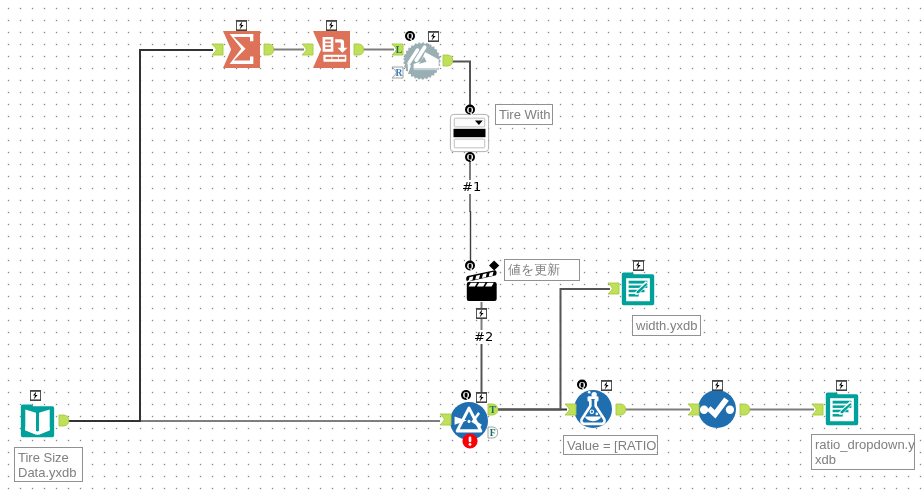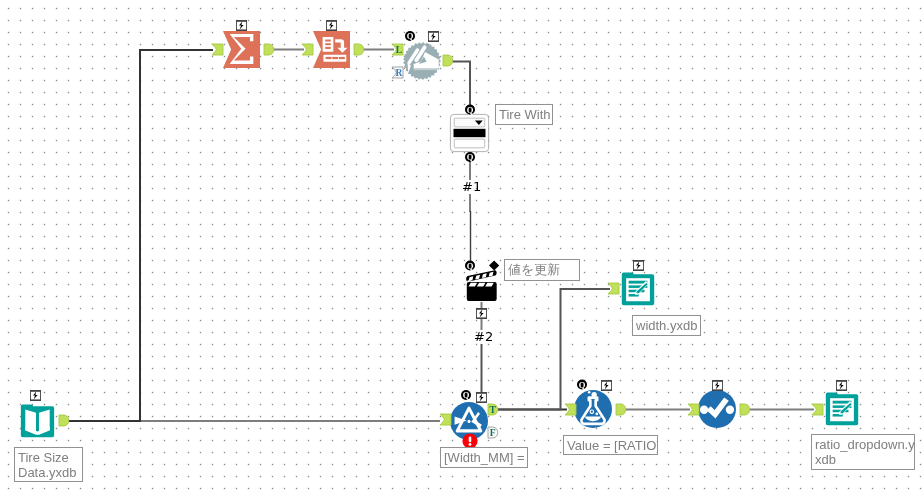--- a/index.html
+++ b/index.html
@@ -321,19 +321,18 @@
           <rect x="468.7" y="436.6" width="2.6" height="5.6" rx="1.2" fill="#ffffff"></rect>
           <circle cx="470" cy="444.4" r="1.4" fill="#ffffff"></circle>
         </g>
       </g>
     </svg>
 <div class="anno" style="left: 495px; top: 104px; width: 58px; height: 21px;">Tire With</div>
     <div class="anno" style="left: 504px; top: 259px; width: 76px; height: 22px;">値を更新</div>
     <div class="anno" style="left: 608px; top: 315px; width: 69px; height: 21px; margin-left: 24px;">width.yxdb</div>
     <div class="anno" style="left: 3px; top: 447px; width: 69px; height: 35px; margin-left: 11px;">Tire Size
 Data.yxdb</div>
-    <div class="anno" style="left: 440px; top: 447px; width: 88px; height: 21px;">[Width_MM] =</div>
     <div class="anno" style="left: 563px; top: 435px; width: 95px; height: 20px;">Value = [RATIO]</div>
     <div class="anno" style="left: 811px; top: 434px; width: 104px; height: 36px;">ratio_dropdown.y
 xdb</div>
     <div class="connlabel" style="left: 462px; top: 180px;">#1</div>
     <div class="connlabel" style="left: 474px; top: 330px;">#2</div>
   </div>
 
 </body></html>

